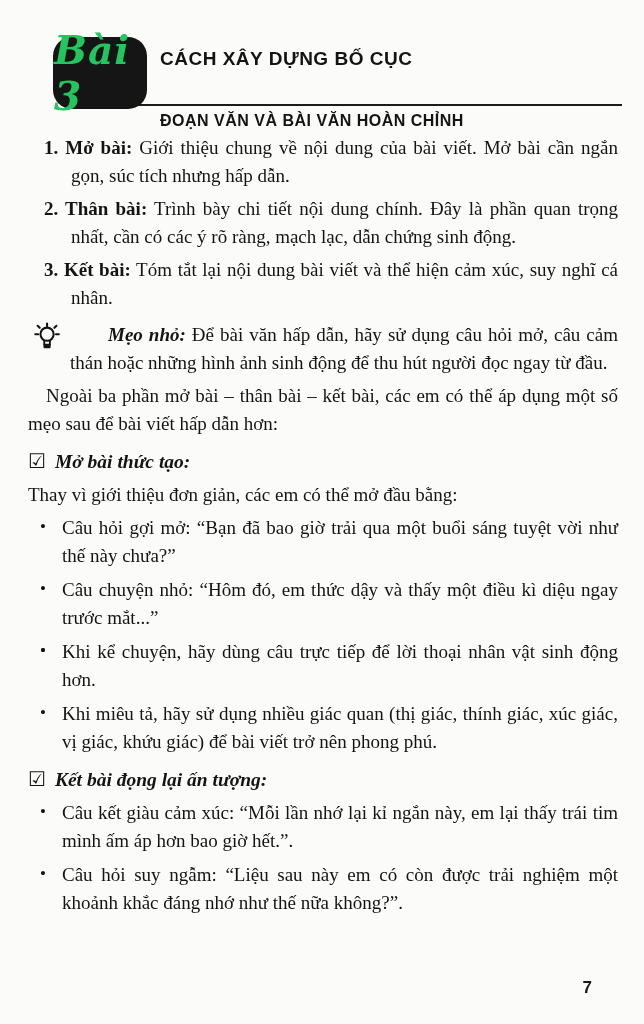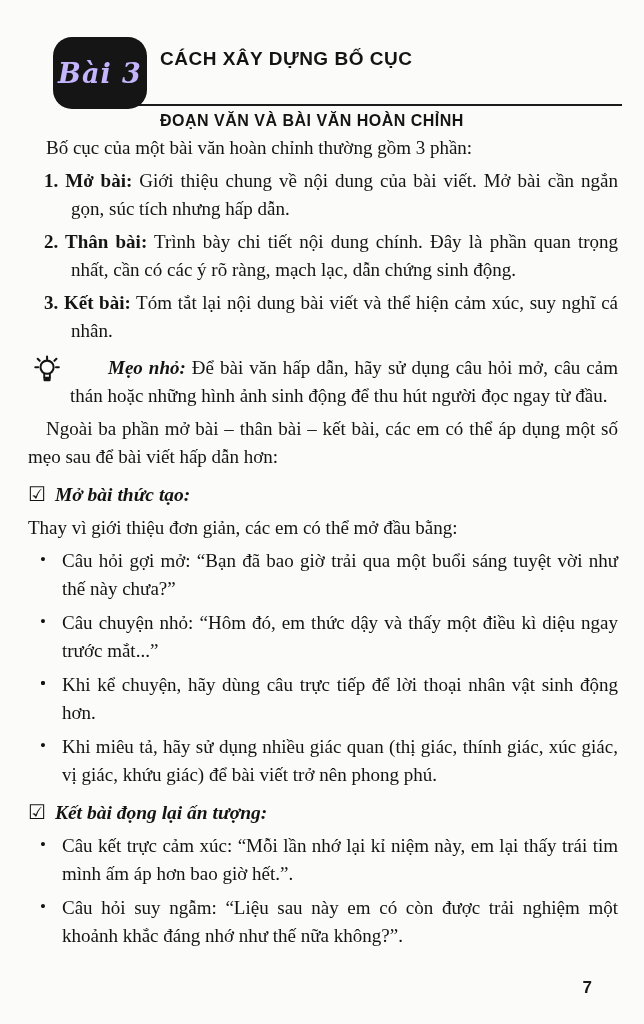--- a/index.html
+++ b/index.html
@@ -32,25 +32,25 @@
     height: 70px;
     background: #151515;
     border-radius: 18px;
     display: flex;
     align-items: center;
     justify-content: center;
     z-index: 2;
     box-shadow: 0 0 0 1px #151515;
   }
   .badge span {
-    color: #c4b5fd;
+    color: #22c55e;
     font-family: "DejaVu Serif", serif;
     font-style: italic;
     font-weight: 700;
-    font-size: 27px;
+    font-size: 39px;
     letter-spacing: 1px;
   }
   .titles {
     position: absolute;
     left: 160px;
     right: 20px;
     top: 44px;
     text-align: left;
     font-family: "Liberation Sans", sans-serif;
     font-weight: 700;
@@ -139,21 +139,20 @@
     </div>
     <div class="titles">
       <div class="t1">CÁCH XÂY DỰNG BỐ CỤC</div>
       <div class="t2">ĐOẠN VĂN VÀ BÀI VĂN HOÀN CHỈNH</div>
     </div>
     <div class="header-rule"></div>
   </header>
 
   <main>
 
-    <p class="first-indent">Bố cục của một bài văn hoàn chỉnh thường gồm 3 phần:</p>
 
     <p class="hang"><b>1. Mở bài:</b><span> Giới thiệu chung về nội dung của bài viết. Mở bài cần ngắn gọn, súc tích nhưng hấp dẫn.</span></p>
     <p class="hang"><b>2. Thân bài:</b><span> Trình bày chi tiết nội dung chính. Đây là phần quan trọng nhất, cần có các ý rõ ràng, mạch lạc, dẫn chứng sinh động.</span></p>
     <p class="hang"><b>3. Kết bài:</b><span> Tóm tắt lại nội dung bài viết và thể hiện cảm xúc, suy nghĩ cá nhân.</span></p>
 
     <p class="tip">
       <svg class="bulb" viewBox="0 0 34 34" fill="none" stroke="#141414" stroke-width="2.2" stroke-linecap="round">
         <circle cx="16" cy="13" r="7" fill="#fbfbf9"></circle>
         <path d="M13 20 L13 24 M19 20 L19 24" stroke-width="2"></path>
         <rect x="12.2" y="23" width="7.6" height="5" rx="1.2" fill="#141414" stroke="none"></rect>
@@ -166,20 +165,20 @@
     <p class="sec-heading"><span class="cb">☑</span><b>Mở bài thức tạo:</b></p>
     <p>Thay vì giới thiệu đơn giản, các em có thể mở đầu bằng:</p>
     <p class="bullet"><span class="dot">•</span><span>Câu hỏi gợi mở: “Bạn đã bao giờ trải qua một buổi sáng tuyệt vời như thế này chưa?”</span></p>
     <p class="bullet"><span class="dot">•</span><span>Câu chuyện nhỏ: “Hôm đó, em thức dậy và thấy một điều kì diệu ngay trước mắt...”</span></p>
     <p class="bullet"><span class="dot">•</span></p>
 
     <p class="bullet"><span class="dot">•</span><span>Khi kể chuyện, hãy dùng câu trực tiếp để lời thoại nhân vật sinh động hơn.</span></p>
     <p class="bullet"><span class="dot">•</span><span>Khi miêu tả, hãy sử dụng nhiều giác quan (thị giác, thính giác, xúc giác, vị giác, khứu giác) để bài viết trở nên phong phú.</span></p>
 
     <p class="sec-heading"><span class="cb">☑</span><b>Kết bài đọng lại ấn tượng:</b></p>
-    <p class="bullet"><span class="dot">•</span><span>Câu kết trực cảm xúc: “Mỗi lần nhớ lại kỉ niệm này, em lại thấy trái tim mình ấm áp hơn bao giờ hết.”.</span></p>
+    <p class="bullet"><span class="dot">•</span><span>Câu kết giàu cảm xúc: “Mỗi lần nhớ lại kỉ ngắn này, em lại thấy trái tim mình ấm áp hơn bao giờ hết.”.</span></p>
     <p class="bullet"><span class="dot">•</span><span>Câu hỏi suy ngẫm: “Liệu sau này em có còn được trải nghiệm một khoảnh khắc đáng nhớ như thế nữa không?”.</span></p>
 
   </main>
 
   <div class="pageno">7</div>
 
 </div>
 
 </body></html>

